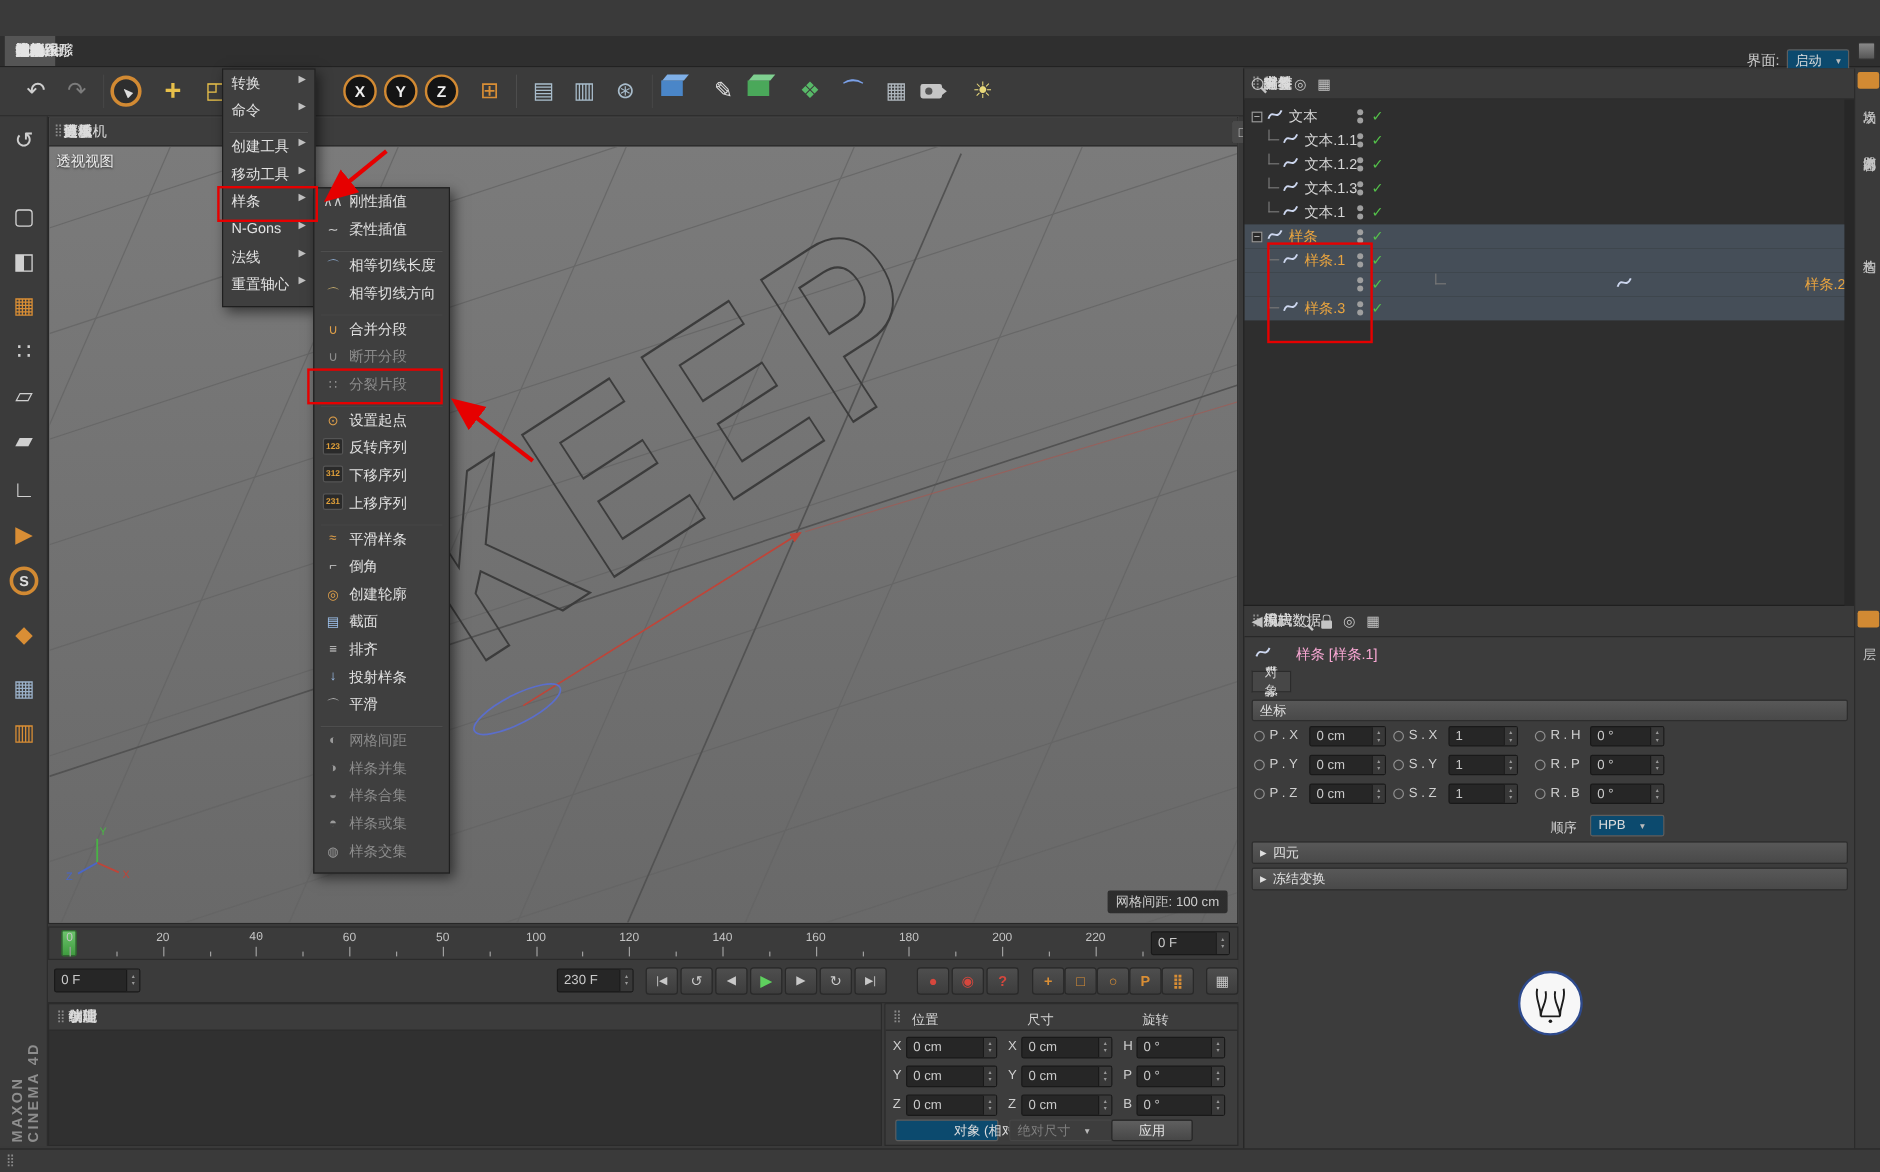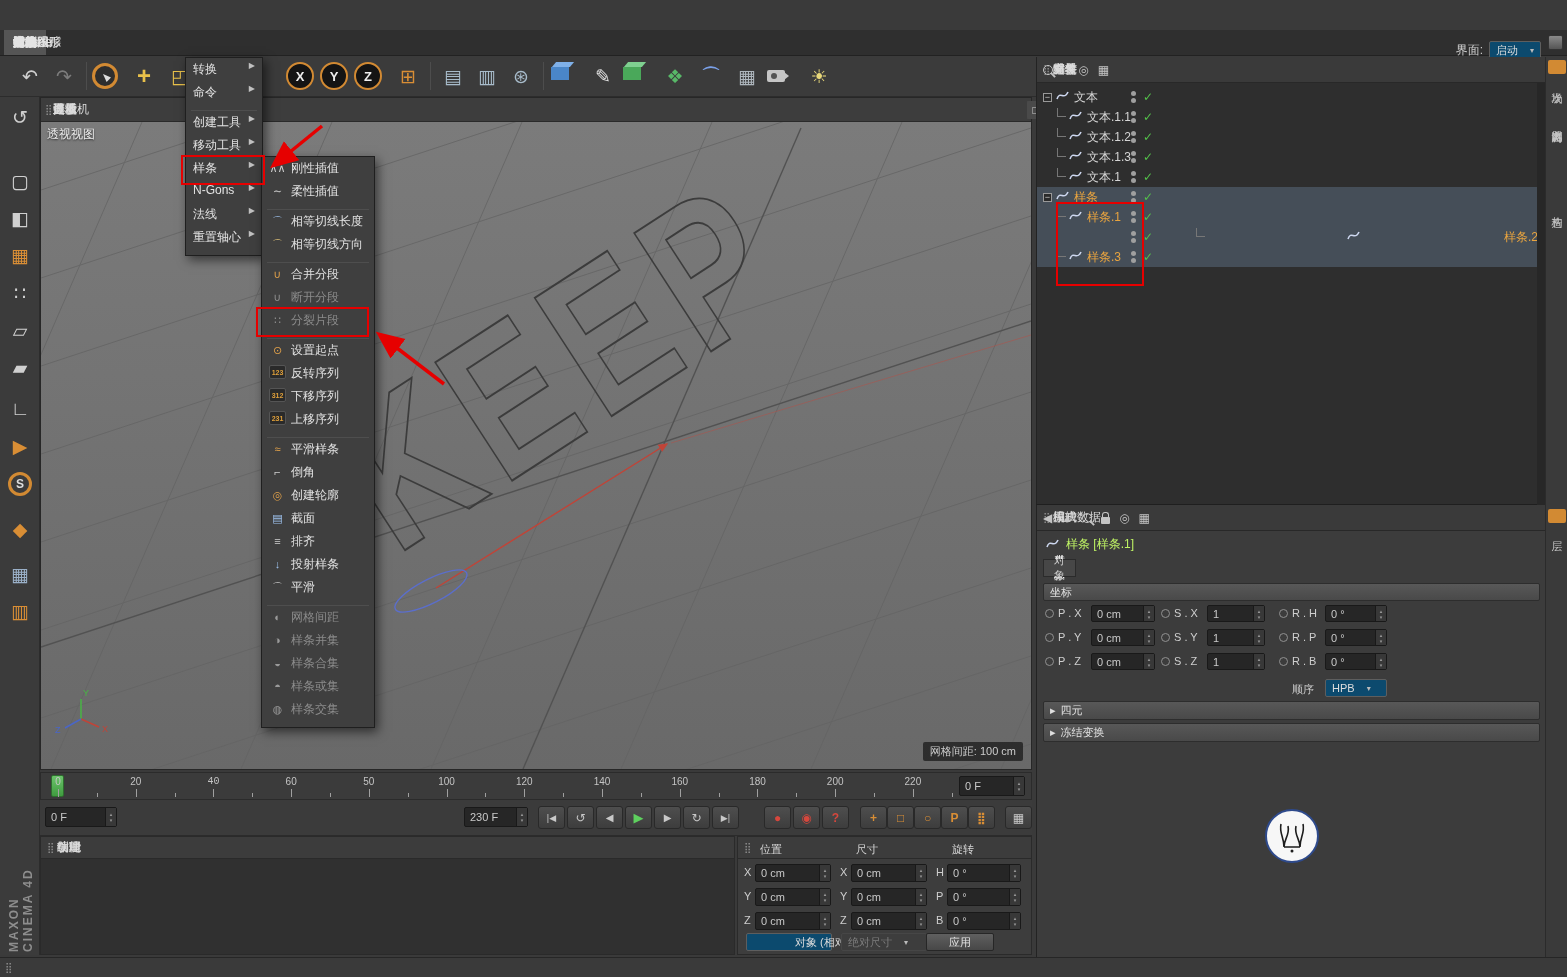--- a/index.html
+++ b/index.html
@@ -94,21 +94,21 @@
   .oname{font-size:12px;color:#d6d6d6;margin-left:4px;white-space:nowrap}
   .oname.orange{color:#e9a43f}
   .exp{width:9px;height:9px;border:1px solid #999;background:#2a2a2a;color:#ccc;font-size:9px;line-height:7px;text-align:center;margin:0 3px 0 0;flex:none}
   .tline{width:9px;height:9px;border-left:1px solid #777;border-bottom:1px solid #777;margin:-9px 2px 0 0;flex:none}
   .marks{position:absolute !important;left:94px;display:flex;align-items:center;gap:7px}
   .vdots{display:flex;flex-direction:column;gap:2px}
   .vdots i{width:5px;height:5px;border-radius:50%;background:#9f9f9f;display:block}
   .chk{color:#54c24a;font-size:12px;font-weight:bold}
   
   .am{left:1036px;top:505px;width:509px;height:452px;background:#3c3c3c;border-left:1px solid #232323}
-  .am-title{left:8px;top:31px;display:flex;align-items:flex-start;gap:6px;color:#bef264;font-size:12px}
+  .am-title{left:8px;top:31px;display:flex;align-items:center;gap:20px;color:#f9a8d4;font-size:12px}
   .am-title span{position:static}
   .atabs{left:6px;top:54px;display:flex}
   .atabs div{position:static}
   .atab{height:18px;padding:0 10px;background:#474747;border:1px solid #2b2b2b;border-right:none;display:flex;align-items:center;font-size:11px;color:#cfcfcf}
   .atab:last-child{border-right:1px solid #2b2b2b}
   .atab.active{background:#6e6e6e;color:#fff}
   .secbar{left:6px;width:497px;height:18px;background:linear-gradient(#585858,#494949);border:1px solid #2d2d2d;border-radius:2px;display:flex;align-items:center;padding-left:6px;font-size:11px;color:#e0e0e0;gap:5px}
   .secbar span{position:static}
   .kf{width:9px;height:9px;border:1.5px solid #909090;border-radius:50%}
   .alabel{font-size:11px;color:#cfcfcf;white-space:nowrap}

